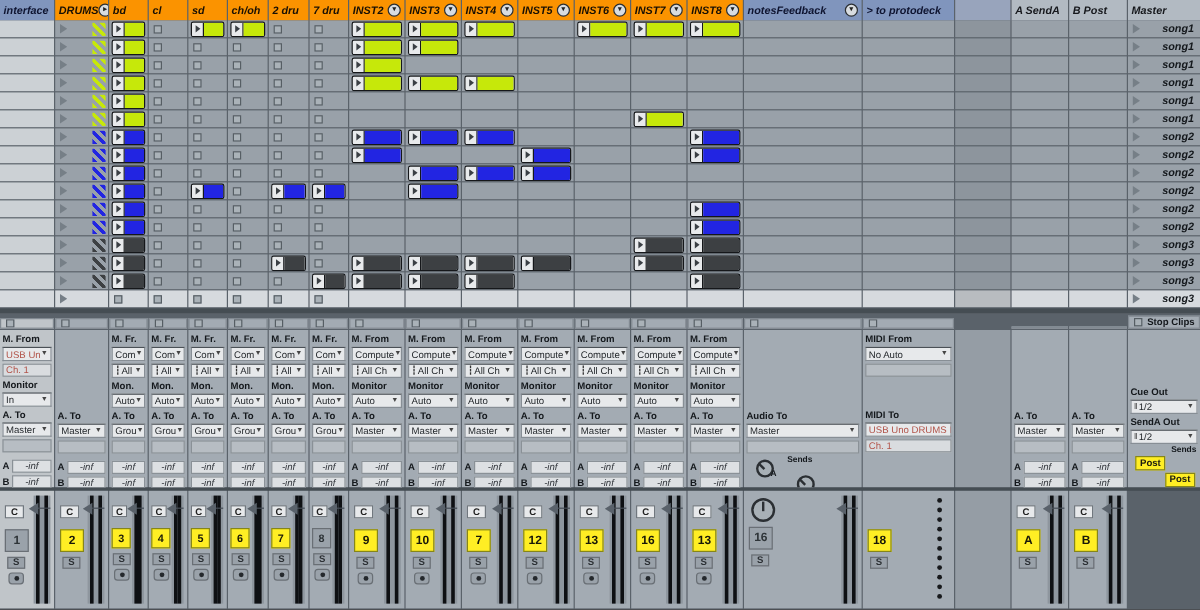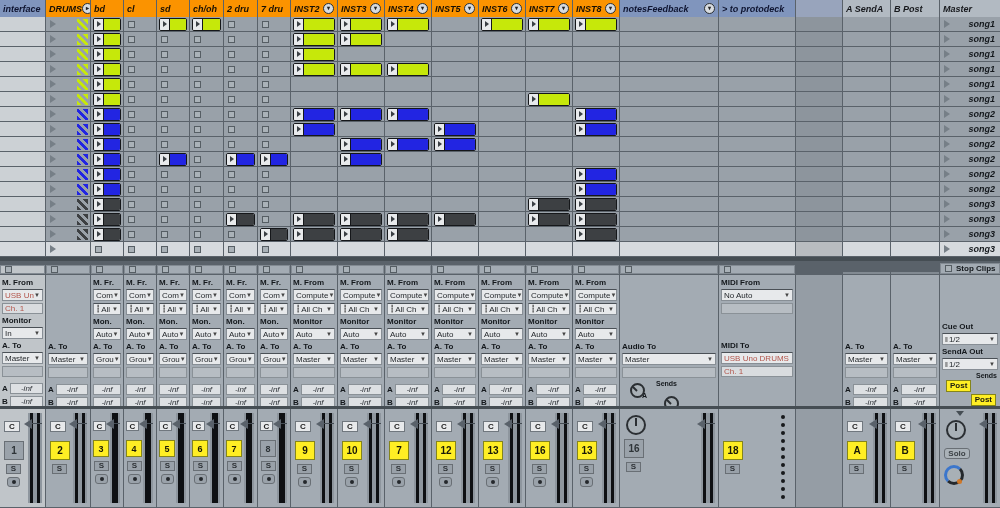--- a/index.html
+++ b/index.html
@@ -2097,32 +2097,14 @@
         <div class="fader" style="width: 14px; right: 3px;">
           <div class="mb" style="left: 2px;"></div>
           <div class="mb" style="left: 9px;"></div>
           <div class="fl"></div>
           <div class="fh" style="left: -9px;"></div>
         </div>
         <div class="pan">C</div>
         <div class="num on">B</div>
         <div class="sbtn">S</div>
       </div>
-      <div class="mxc" style="width: 60px; flex: 0 0 auto;">
-        <div class="fader" style="width: 14px; right: 3px;">
-          <div class="mb" style="left: 2px;"></div>
-          <div class="mb" style="left: 9px;"></div>
-          <div class="fl"></div>
-          <div class="fh" style="left: -9px;"></div>
-        </div>
-        <div style="margin: 2px 0px 0px 6px;">
-          <div class="kmark"></div>
-          <div class="knob">
-            <i style="transform: rotate(0deg);"></i>
-          </div>
-        </div>
-        <div class="solobtn">Solo</div>
-        <div class="bknob">
-          <em></em>
-        </div>
-      </div>
     </div>
 </div>
 
 </body></html>

